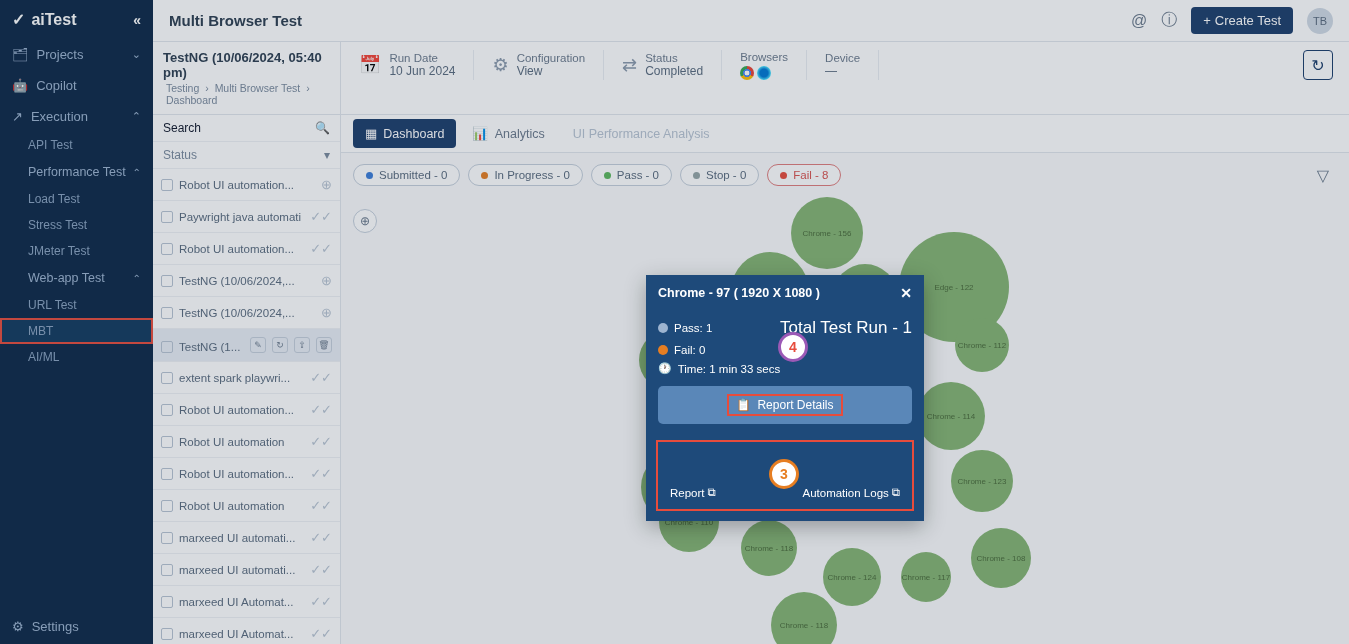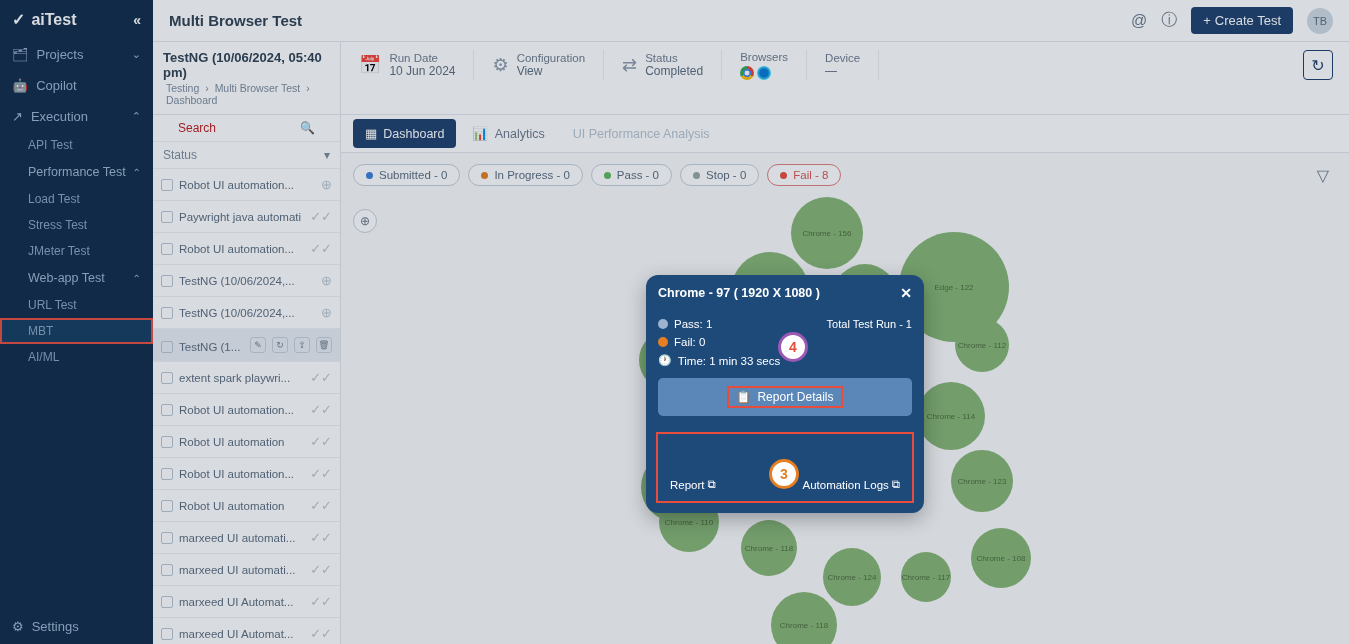--- a/index.html
+++ b/index.html
@@ -27,21 +27,21 @@
 .crumb { font-size: 10.5px; color: #7a8a9d; margin-top: 2px; }
 .crumb span { margin: 0 3px; }
 .meta-row { display: flex; flex: 1; padding: 8px 0; }
 .meta { display: flex; align-items: center; gap: 8px; padding: 0 18px; border-right: 1px solid #e9edf2; color: #6b7a8c; font-size: 11.5px; }
 .meta:last-child { border-right: none; }
 .meta .ic { font-size: 18px; color: #8a99ab; }
 .meta-v { font-size: 12px; color: #5a6b7e; }
 .refresh { margin-left: auto; margin-right: 16px; width: 30px; height: 30px; border: 1px solid #1c3d6b; border-radius: 4px; display: flex; align-items: center; justify-content: center; cursor: pointer; color: #1c3d6b; align-self: center; }
 .body { flex: 1; display: flex; overflow: hidden; }
 .testlist { width: 188px; border-right: 1px solid #e1e6ec; background: #fff; overflow-y: auto; }
-.search-row { display: flex; align-items: flex-start; padding: 6px 25px; border-bottom: 1px solid #eef1f5; color: #b91c1c; font-size: 12px; }
+.search-row { display: flex; align-items: flex-start; padding: 6px 10px; border-bottom: 1px solid #eef1f5; color: #0f172a; font-size: 12px; }
 .search-row .ic { margin-left: auto; }
 .status-row { display: flex; align-items: center; padding: 6px 10px; border-bottom: 1px solid #eef1f5; color: #7a8a9d; font-size: 12px; }
 .status-row .ic { margin-left: auto; }
 .tl-item { display: flex; align-items: center; padding: 8px 8px; border-bottom: 1px solid #eef1f5; font-size: 11.5px; color: #5a6b7e; gap: 6px; cursor: pointer; }
 .tl-item .cb { width: 12px; height: 12px; border: 1px solid #b8c4d2; border-radius: 2px; flex-shrink: 0; }
 .tl-item .name { flex: 1; white-space: nowrap; overflow: hidden; text-overflow: ellipsis; }
 .tl-item .tick { color: #b8c4d2; font-size: 13px; }
 .tl-item.active { background: #e8edf4; align-items: flex-end; }
 .tl-item .act-ic { width: 16px; height: 16px; border: 1px solid #c5cfdb; border-radius: 3px; display: flex; align-items: center; justify-content: center; font-size: 9px; color: #6b7a8c; }
 .dash { flex: 1; display: flex; flex-direction: column; background: #fafbfc; }
@@ -55,30 +55,30 @@
 .dot { width: 7px; height: 7px; border-radius: 50%; }
 .dot.blue { background: #3b7dd8; }
 .dot.orange { background: #e67e22; }
 .dot.green { background: #5cb85c; }
 .dot.gray { background: #95a5a6; }
 .dot.red { background: #e74c3c; }
 .filter-ic { margin-left: auto; width: 28px; height: 28px; display: flex; align-items: center; justify-content: center; cursor: pointer; color: #6b7a8c; border-radius: 4px; }
 .canvas { flex: 1; position: relative; overflow: hidden; }
 .bubble { position: absolute; border-radius: 50%; background: #84b472; display: flex; align-items: center; justify-content: center; font-size: 8px; color: #4a6b3a; text-align: center; }
 .locate { position: absolute; top: 12px; left: 12px; width: 24px; height: 24px; border: 1px solid #c5cfdb; border-radius: 50%; display: flex; align-items: center; justify-content: center; color: #6b7a8c; cursor: pointer; font-size: 12px; background: #fff; }
-.popup { position: absolute; left: 646px; top: 275px; width: 278px; background: #1e4a7a; color: #fff; border-radius: 12px; box-shadow: 0 6px 20px rgba(0,0,0,0.3); font-size: 12px; z-index: 50; }
+.popup { position: absolute; left: 646px; top: 275px; width: 278px; background: #1e4a7a; color: #fff; border-radius: 0; box-shadow: 0 6px 20px rgba(0,0,0,0.3); font-size: 12px; z-index: 50; }
 .popup-hdr { display: flex; align-items: center; padding: 10px 12px; font-weight: 600; font-size: 12.5px; }
 .popup-hdr .close { margin-left: auto; cursor: pointer; font-size: 14px; }
 .popup-body { padding: 4px 12px 10px; }
 .prow { display: flex; align-items: center; gap: 6px; padding: 3px 0; font-size: 11.5px; }
 .pdot { width: 10px; height: 10px; border-radius: 50%; }
 .pdot.gray { background: #9db4d0; }
 .pdot.orange { background: #e67e22; }
 .clock { font-size: 11px; }
-.ttr { margin-left: auto; font-size: 11px; }
+.ttr { margin-left: auto; font-size: 17px; }
 .rd-btn { background: #5a87b8; border-radius: 5px; padding: 8px; text-align: center; margin-top: 8px; position: relative; }
 .rd-inner { display: inline-flex; align-items: center; gap: 6px; border: 2px solid #e74c3c; padding: 2px 8px; font-size: 12px; }
 .links-row { display: flex; justify-content: space-between; padding: 8px 12px 10px; border: 2px solid #e74c3c; margin: 6px 10px 10px; }
 .links-row a { color: #fff; font-size: 11.5px; text-decoration: none; cursor: pointer; display: flex; align-items: center; gap: 3px; margin-top: 36px; }
 .callout { position: absolute; width: 30px; height: 30px; border-radius: 50%; border: 3px solid; display: flex; align-items: center; justify-content: center; font-weight: 700; font-size: 14px; background: #fff; z-index: 60; }
 .c3 { border-color: #e67e22; color: #e67e22; left: 769px; top: 459px; }
 .c4 { border-color: #9b59b6; color: #e74c3c; left: 778px; top: 332px; border-image: linear-gradient(45deg,#9b59b6,#e74c3c,#f39c12) 1; border: 3px solid #9b59b6; }
 .overlay { position: absolute; inset: 0; background: rgba(40,55,75,0.18); z-index: 40; pointer-events: none; }
 .browser-ic { width: 14px; height: 14px; border-radius: 50%; display: inline-block; }
 .bi-chrome { background: radial-gradient(circle, #fff 25%, #4285f4 26% 40%, transparent 41%), conic-gradient(#ea4335 0 120deg, #fbbc05 120deg 240deg, #34a853 240deg); }

